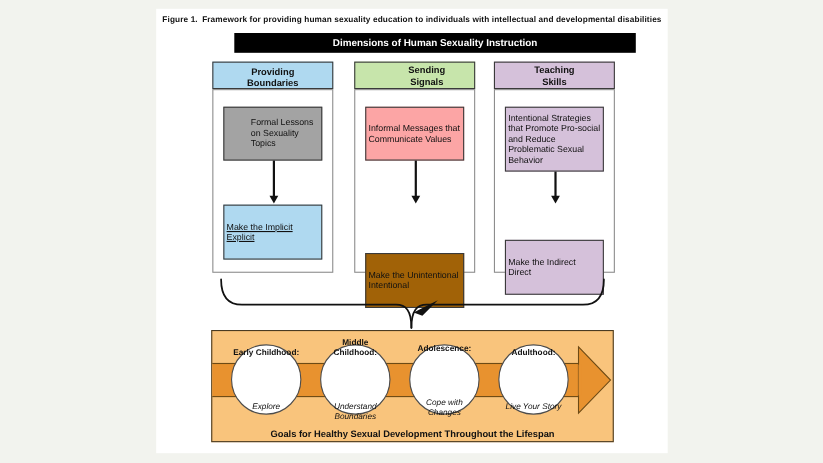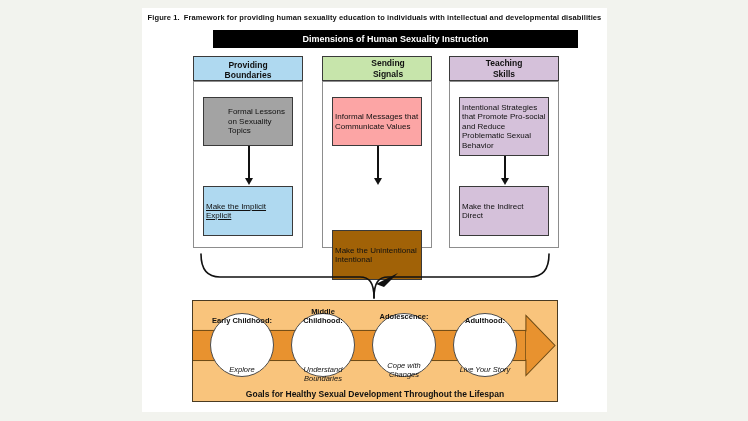--- a/index.html
+++ b/index.html
@@ -171,21 +171,21 @@
   <div class="column col-3">
     <div class="col-header" style="background-color: rgb(213, 193, 218);">
       <span>Teaching</span>
       <span>Skills</span>
     </div>
     <div class="col-body">
       <div class="node node-top" style="background-color: rgb(213, 193, 218);">
         <span>Intentional Strategies that Promote Pro-social and Reduce Problematic Sexual Behavior</span>
       </div>
       <div class="varrow"></div>
-      <div class="node node-bottom" style="background-color: rgb(213, 193, 218);">
+      <div class="node node-bottom" style="background-color: rgb(213, 193, 218); margin-top: 32px;">
         <span>Make the Indirect Direct</span>
       </div>
     </div>
   </div>
 
   <svg class="brace-svg" viewBox="0 0 366 56">
     <path d="M 9 6 C 9 20, 14 29, 28 29 L 168 29 C 177 29, 182 34, 182 50" fill="none" stroke="#111" stroke-width="1.6" stroke-linecap="round"></path>
     <path d="M 182 50 C 182 34, 187 29, 196 29 L 338 29 C 352 29, 357 20, 357 6" fill="none" stroke="#111" stroke-width="1.6" stroke-linecap="round"></path>
     <polygon points="184,36 206,25 192,39" fill="#111"></polygon>
   </svg>

